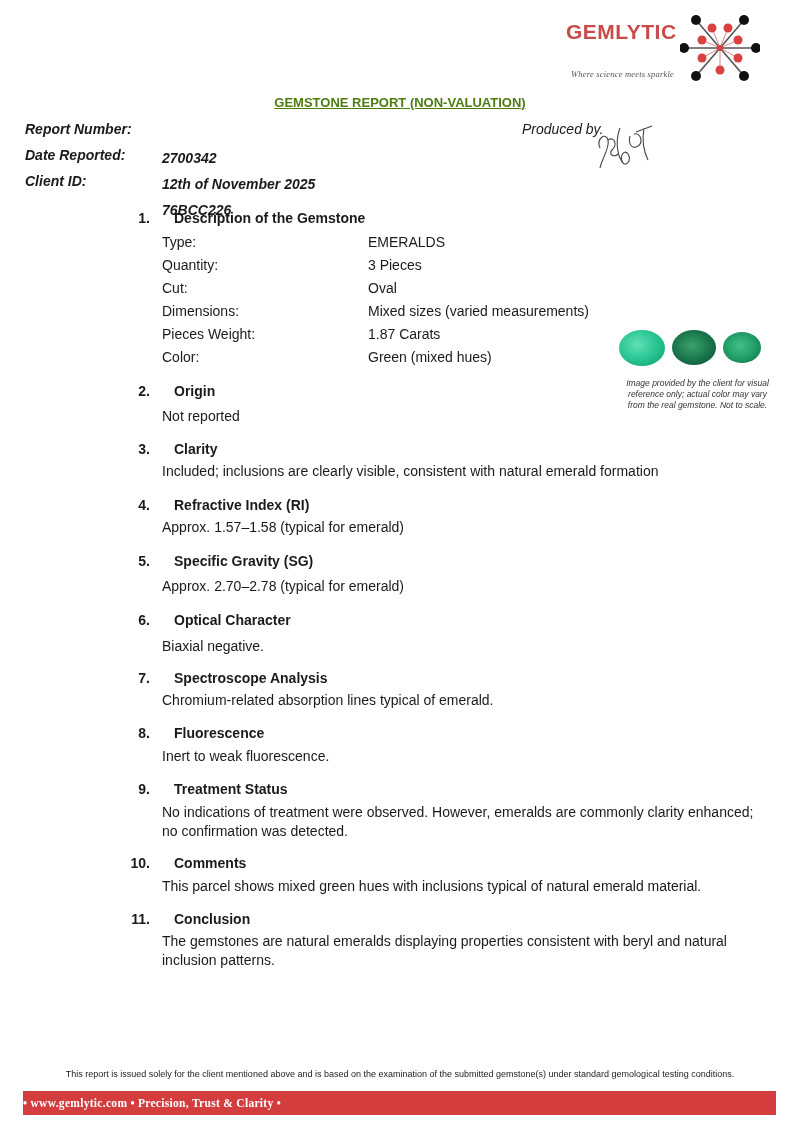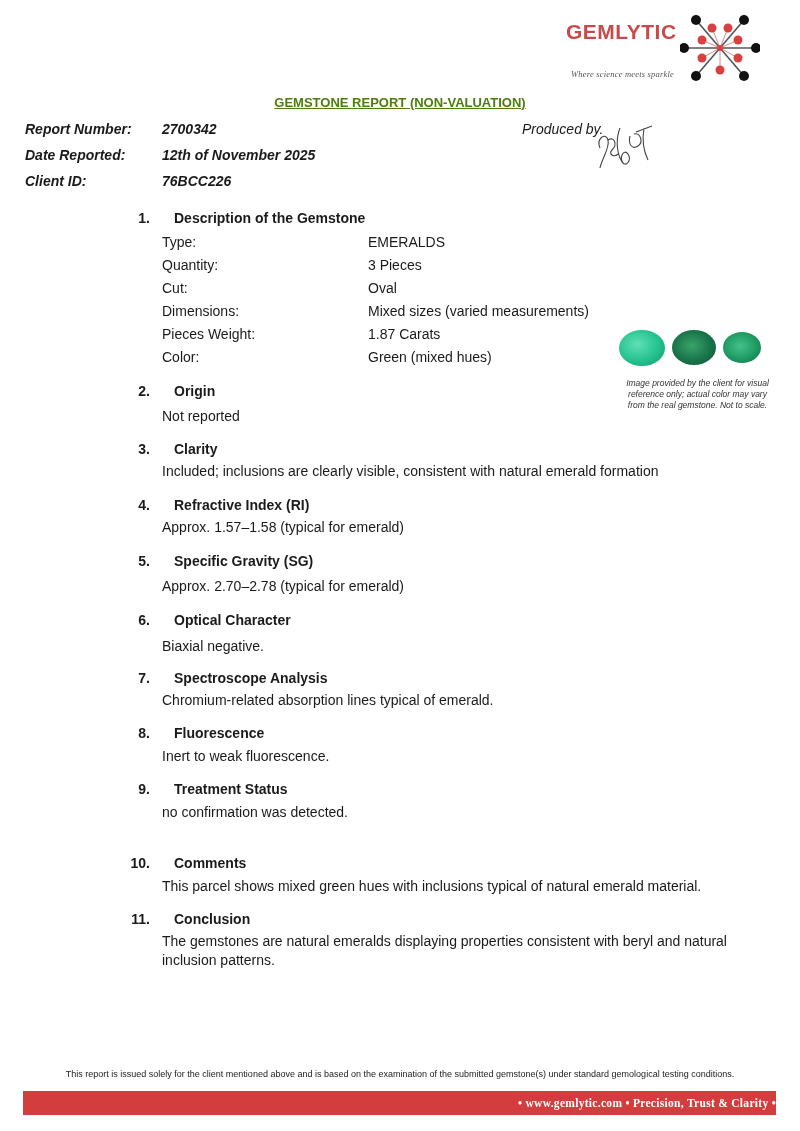--- a/index.html
+++ b/index.html
@@ -13,21 +13,21 @@
   .brand-tag { left: 571px; top: 43px; font-size: 8.5px; font-style: italic; color: #555;
                font-family: "Liberation Serif", serif; letter-spacing: 0.2px; margin-top: 26px; }
   .logo-mark { left: 680px; top: 8px; width: 80px; height: 80px; }
 
   
   .report-title { left: 0; width: 800px; top: 95px; text-align: center; font-size: 13px;
                   font-weight: bold; color: #4d7c0f; text-decoration: underline; }
 
   
   .meta-label { left: 25px; font-size: 14px; font-weight: bold; font-style: italic; }
-  .meta-value { left: 162px; font-size: 14px; font-weight: bold; font-style: italic; }
+  .meta-value { left: 162px; font-size: 14px; font-weight: bold; font-style: italic; margin-top: 29px; }
   .produced { left: 522px; top: 121px; font-size: 14px; font-style: italic; }
   .signature { left: 592px; top: 118px; width: 64px; height: 60px; }
 
   
   .sec-num { width: 30px; text-align: right; font-size: 14px; font-weight: bold; }
   .sec-title { left: 162px; font-size: 14px; font-weight: bold; padding-left: 12px; }
   .sec-body { left: 162px; font-size: 14px; width: 600px; line-height: 19px; }
   .d-label { left: 162px; font-size: 14px; }
   .d-value { left: 368px; font-size: 14px; }
 
@@ -38,21 +38,21 @@
   .gem2 { left: 672px; top: 330px; width: 44px; height: 35px;
           background: radial-gradient(ellipse at 45% 45%, #3aa36b 0%, #18734a 55%, #0c4f31 100%); }
   .gem3 { left: 723px; top: 332px; width: 38px; height: 31px;
           background: radial-gradient(ellipse at 45% 45%, #43c28b 0%, #1f9a63 55%, #0f6d43 100%); }
   .gem-caption { left: 605px; top: 378px; width: 185px; text-align: center; font-size: 8.5px;
                  font-style: italic; line-height: 11px; color: #333; }
 
   
   .disclaimer { left: 0; width: 800px; top: 1069px; text-align: center; font-size: 9px; color: #222; }
   .footer-bar { left: 23px; top: 1091px; width: 753px; height: 24px; background: #d43d3d; }
-  .footer-text { left: 23px; width: 753px; top: 1097px; text-align: right; font-size: 11.5px;
+  .footer-text { left: 23px; width: 753px; top: 1097px; text-align: left; font-size: 11.5px;
                  font-weight: bold; color: #ffffff; font-family: "Liberation Serif", serif; letter-spacing: 0.3px; }
 </style>
 </head>
 <body>
 
 <div class="abs brand-name">GEMLYTIC</div>
 <div class="abs brand-tag">Where science meets sparkle</div>
 <svg class="abs logo-mark" viewBox="0 0 80 80">
   <g stroke="#555" stroke-width="1.6">
     <line x1="40" y1="40" x2="16" y2="12"></line>
@@ -154,20 +154,21 @@
 <div class="abs sec-title" style="top:670px">Spectroscope Analysis</div>
 <div class="abs sec-body" style="top:691px">Chromium-related absorption lines typical of emerald.</div>
 
 <div class="abs sec-num" style="left:120px;top:725px">8.</div>
 <div class="abs sec-title" style="top:725px">Fluorescence</div>
 <div class="abs sec-body" style="top:747px">Inert to weak fluorescence.</div>
 
 <div class="abs sec-num" style="left:120px;top:781px">9.</div>
 <div class="abs sec-title" style="top:781px">Treatment Status</div>
 <div class="abs sec-body" style="top:803px">
+  <div>No indications of treatment were observed. However, emeralds are commonly clarity enhanced;</div>
   <div>no confirmation was detected.</div>
 </div>
 
 <div class="abs sec-num" style="left:120px;top:855px">10.</div>
 <div class="abs sec-title" style="top:855px">Comments</div>
 <div class="abs sec-body" style="top:877px">This parcel shows mixed green hues with inclusions typical of natural emerald material.</div>
 
 <div class="abs sec-num" style="left:120px;top:911px">11.</div>
 <div class="abs sec-title" style="top:911px">Conclusion</div>
 <div class="abs sec-body" style="top:932px">

